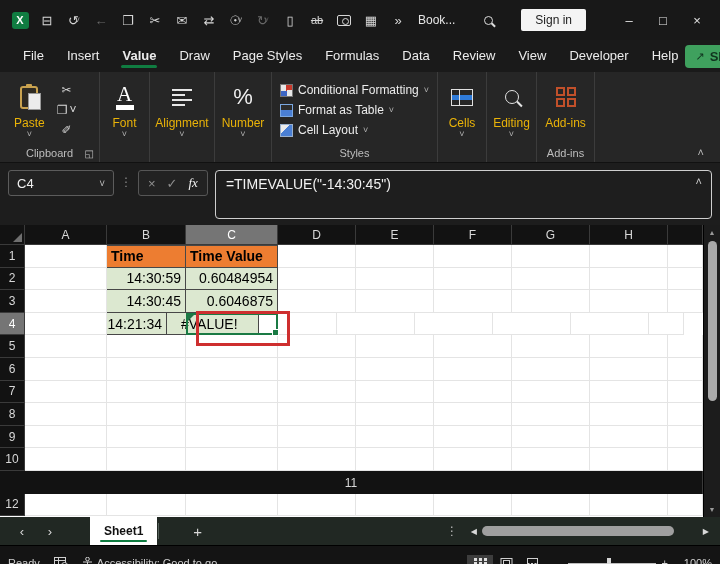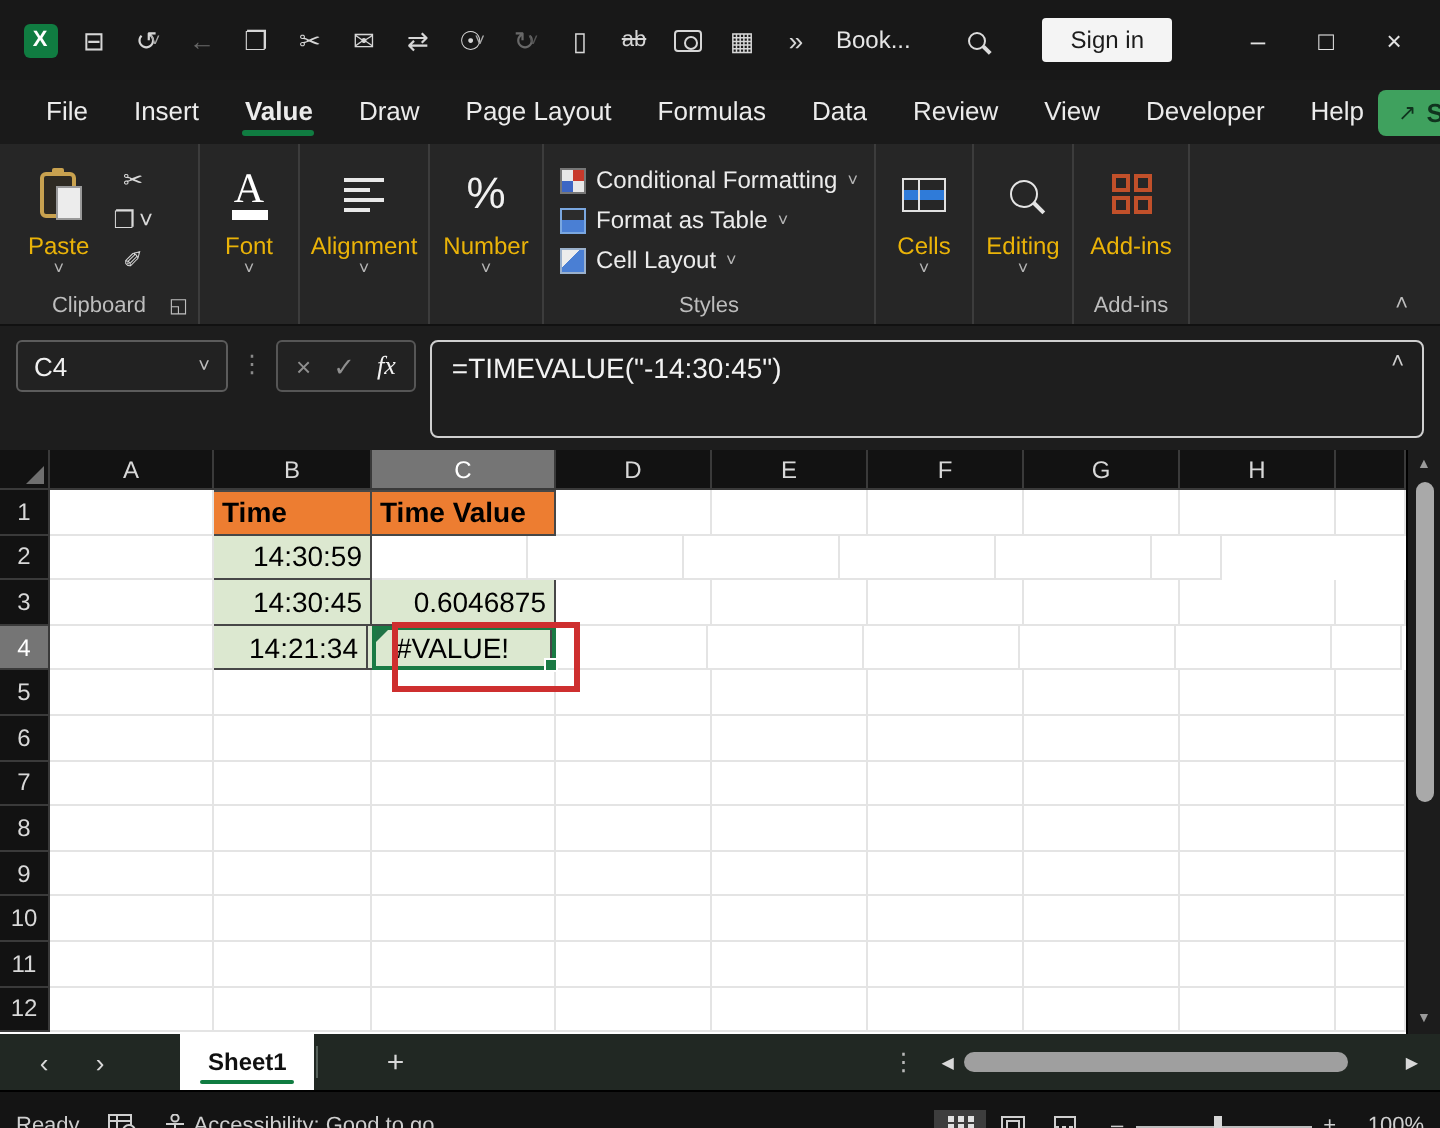--- a/index.html
+++ b/index.html
@@ -196,21 +196,21 @@
       <span>×</span>
     </div>
   </div>
 
   <div class="menubar">
     <div class="mtabs" id="mtabs">
         <div class="mtab">File</div>
         <div class="mtab">Insert</div>
         <div class="mtab active">Value</div>
         <div class="mtab">Draw</div>
-        <div class="mtab">Page Layout</div>
+        <div class="mtab">Page Styles</div>
         <div class="mtab">Formulas</div>
         <div class="mtab">Data</div>
         <div class="mtab">Review</div>
         <div class="mtab">View</div>
         <div class="mtab">Developer</div>
         <div class="mtab">Help</div>
       </div>
     <div class="share-btn">
       <span class="sicon">↗</span>
       <span>Share</span>
@@ -372,20 +372,21 @@
           <div class="cell" style="width: 78px;"></div>
           <div class="cell" style="width: 78px;"></div>
           <div class="cell" style="width: 78px;"></div>
           <div class="cell" style="width: 78px;"></div>
           <div class="cell" style="width: 35px;"></div>
         </div>
         <div class="grow" style="height: 22.6px;">
           <div class="rhead">2</div>
           <div class="cell" style="width: 82px;"></div>
           <div class="cell tval tl" style="width: 79px;">14:30:59</div>
+          <div class="cell tval" style="width: 92px;">0.60484954</div>
           <div class="cell" style="width: 78px;"></div>
           <div class="cell" style="width: 78px;"></div>
           <div class="cell" style="width: 78px;"></div>
           <div class="cell" style="width: 78px;"></div>
           <div class="cell" style="width: 78px;"></div>
           <div class="cell" style="width: 35px;"></div>
         </div>
         <div class="grow" style="height: 22.6px;">
           <div class="rhead">3</div>
           <div class="cell" style="width: 82px;"></div>
@@ -394,21 +395,21 @@
           <div class="cell" style="width: 78px;"></div>
           <div class="cell" style="width: 78px;"></div>
           <div class="cell" style="width: 78px;"></div>
           <div class="cell" style="width: 78px;"></div>
           <div class="cell" style="width: 78px;"></div>
           <div class="cell" style="width: 35px;"></div>
         </div>
         <div class="grow" style="height: 22.6px;">
           <div class="rhead sel">4</div>
           <div class="cell" style="width: 82px;"></div>
-          <div class="cell tval tl" style="width: 77px;">14:21:34</div>
+          <div class="cell tval tl" style="width: 60px;">14:21:34</div>
           <div class="cell tval terr" style="width: 92px;">#VALUE!</div>
           <div class="cell" style="width: 78px;"></div>
           <div class="cell" style="width: 78px;"></div>
           <div class="cell" style="width: 78px;"></div>
           <div class="cell" style="width: 78px;"></div>
           <div class="cell" style="width: 78px;"></div>
           <div class="cell" style="width: 35px;"></div>
         </div>
         <div class="grow" style="height: 22.6px;">
           <div class="rhead">5</div>
@@ -475,21 +476,21 @@
           <div class="cell" style="width: 82px;"></div>
           <div class="cell" style="width: 79px;"></div>
           <div class="cell" style="width: 92px;"></div>
           <div class="cell" style="width: 78px;"></div>
           <div class="cell" style="width: 78px;"></div>
           <div class="cell" style="width: 78px;"></div>
           <div class="cell" style="width: 78px;"></div>
           <div class="cell" style="width: 78px;"></div>
           <div class="cell" style="width: 35px;"></div>
         </div>
-        <div class="grow" style="height: 22.6px;">
+        <div class="grow" style="height: 22.6px; flex-direction: column;">
           <div class="rhead">11</div>
           <div class="cell" style="width: 82px;"></div>
           <div class="cell" style="width: 79px;"></div>
           <div class="cell" style="width: 92px;"></div>
           <div class="cell" style="width: 78px;"></div>
           <div class="cell" style="width: 78px;"></div>
           <div class="cell" style="width: 78px;"></div>
           <div class="cell" style="width: 78px;"></div>
           <div class="cell" style="width: 78px;"></div>
           <div class="cell" style="width: 35px;"></div>

